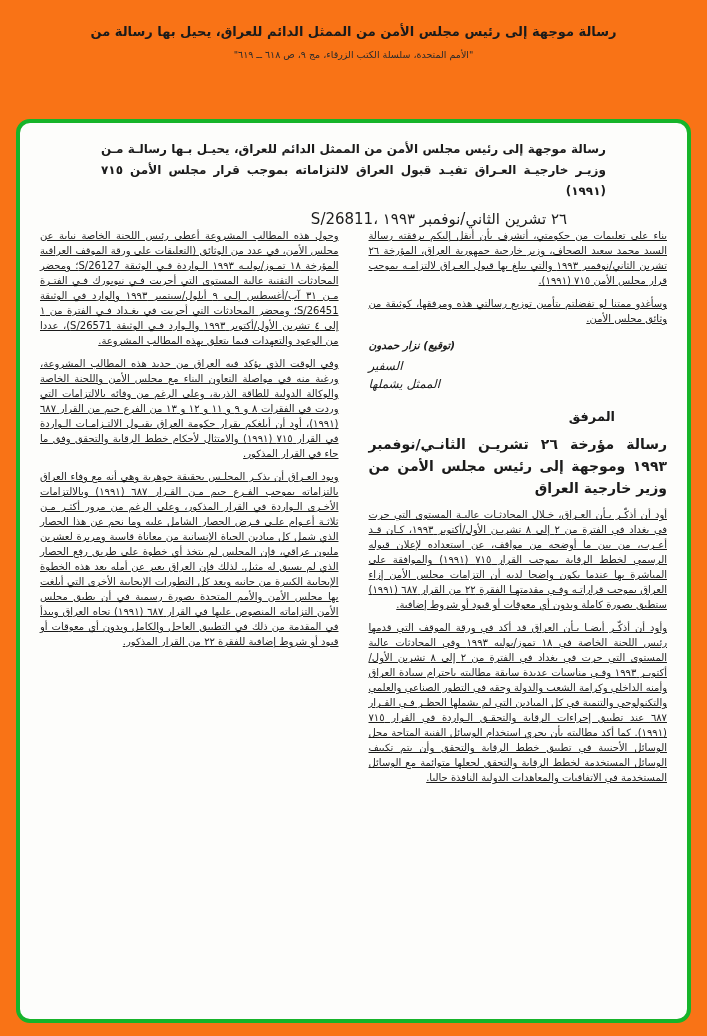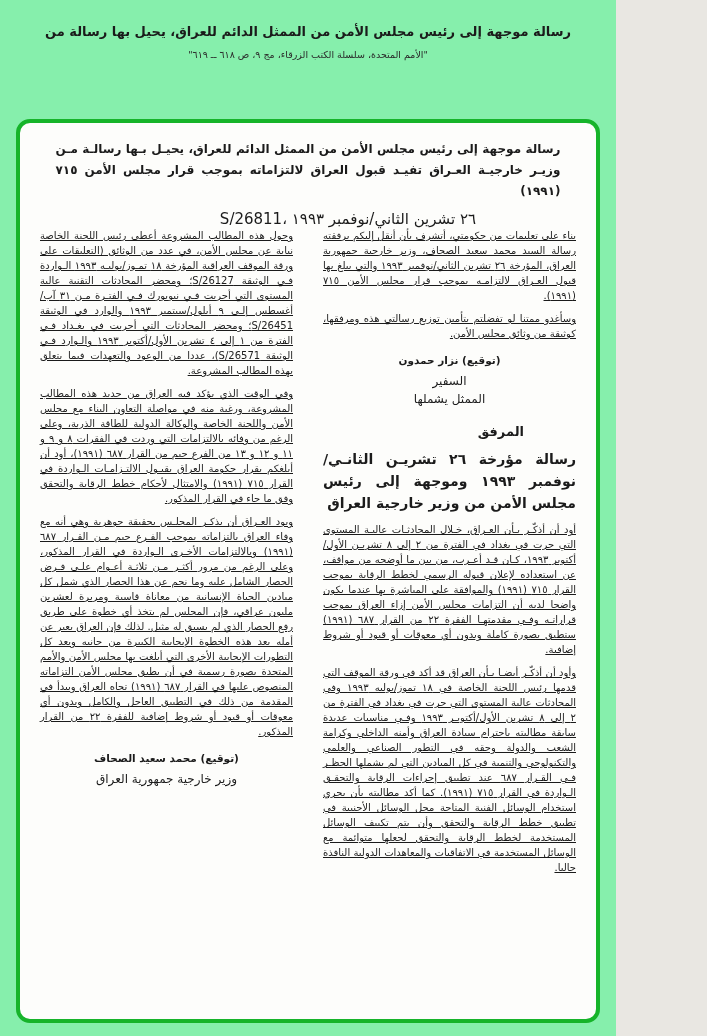--- a/index.html
+++ b/index.html
@@ -1,19 +1,19 @@
 <!DOCTYPE html>
 <html lang="ar"><head>
 <meta charset="utf-8">
 <style>
   html,body{margin:0;padding:0;background:#e9e7e2;}
   .page{
     position:relative;
-    width:616px;height:1036px;
-    background:#86efac;
+    width:707px;height:1036px;
+    background:#f97316;
     font-family:"DejaVu Sans", sans-serif;
     color:#1b1b1b;
     overflow:hidden;
     box-sizing:border-box;
   }
   header{ text-align:center; padding-top:24px; direction:rtl; }
   .h-line1{ font-weight:bold; font-size:13px; }
   .h-line2{ font-weight:bold; font-size:13px; text-decoration:underline; margin-top:9px; }
   .h-src{ font-size:9.5px; margin-top:10px; color:#2a2a2a; }
 
@@ -47,21 +47,21 @@
     gap:30px;
   }
   .col{
     flex:1 1 0;
     direction:rtl;
     text-align:justify;
     font-size:10px;
     line-height:1.5;
   }
   .col p{ margin:0 0 8px;text-decoration:underline; }
-  .sig{ direction:rtl; text-align:center; margin:12px 0 14px; }
+  .sig{ direction:rtl; text-align:left; margin:12px 0 14px;font-style:italic; }
   .sig .name{ font-weight:bold; font-size:10.5px; margin-bottom:3px; }
   .sig .role{ font-size:12px; line-height:1.5; }
   .annex-label{ font-weight:bold; font-size:13px; margin:2px 52px 8px 0; }
   .annex-heading{ font-weight:bold; font-size:14px; line-height:1.55; text-align:justify; margin:0 0 8px; }
 </style>
 </head>
 <body>
 
 <div class="page">
 
@@ -93,21 +93,17 @@
 
         <p>أود أن أذكّـر بـأن العـراق، خـلال المحادثـات عاليـة المستوى التي جرت في بغداد في الفترة من ٢ إلى ٨ تشريـن الأول/أكتوبر ١٩٩٣، كـان قـد أعـرب، من بين ما أوضحه من مواقف، عن استعداده لإعلان قبوله الرسمي لخطط الرقابة بموجب القرار ٧١٥ (١٩٩١) والموافقة على المباشرة بها عندما يكون واضحا لديه أن التزامات مجلس الأمن إزاء العراق بموجب قراراتـه وفـي مقدمتهـا الفقرة ٢٢ من القرار ٦٨٧ (١٩٩١) ستطبق بصورة كاملة وبدون أي معوقات أو قيود أو شروط إضافية.</p>
         <p>وأود أن أذكّـر أيضـا بـأن العراق قد أكد في ورقة الموقف التي قدمها رئيس اللجنة الخاصة في ١٨ تموز/يوليه ١٩٩٣ وفي المحادثات عالية المستوى التي جرت في بغداد في الفترة من ٢ إلى ٨ تشرين الأول/أكتوبـر ١٩٩٣ وفـي مناسبات عديدة سابقة مطالبته باحترام سيادة العراق وأمنه الداخلي وكرامة الشعب والدولة وحقه في التطور الصناعي والعلمي والتكنولوجي والتنمية في كل الميادين التي لم يشملها الحظـر فـي القـرار ٦٨٧ عند تطبيق إجراءات الرقابة والتحقـق الـواردة في القرار ٧١٥ (١٩٩١). كما أكد مطالبته بأن يجري استخدام الوسائل الفنية المتاحة محل الوسائل الأجنبية في تطبيق خطط الرقابة والتحقق وأن يتم تكييف الوسائل المستخدمة لخطط الرقابة والتحقق لجعلها متوائمة مع الوسائل المستخدمة في الاتفاقيات والمعاهدات الدولية النافذة حاليا.</p>
       </section>
 
       <section class="col">
         <p>وحول هذه المطالب المشروعة أعطى رئيس اللجنة الخاصة نيابة عن مجلس الأمن، في عدد من الوثائق (التعليقات على ورقة الموقف العراقية المؤرخة ١٨ تمـوز/يوليـه ١٩٩٣ الـواردة فـي الوثيقة S/26127؛ ومحضر المحادثات التقنية عالية المستوى التي أجريت فـي نيويورك فـي الفتـرة مـن ٣١ آب/أغسطس إلـى ٩ أيلول/سبتمبر ١٩٩٣ والوارد في الوثيقة S/26451؛ ومحضر المحادثات التي أجريت في بغـداد فـي الفترة من ١ إلى ٤ تشرين الأول/أكتوبر ١٩٩٣ والـوارد فـي الوثيقة S/26571)، عددا من الوعود والتعهدات فيما يتعلق بهذه المطالب المشروعة.</p>
         <p>وفي الوقت الذي يؤكد فيه العراق من جديد هذه المطالب المشروعة، ورغبة منه في مواصلة التعاون البناء مع مجلس الأمن واللجنة الخاصة والوكالة الدولية للطاقة الذرية، وعلى الرغم من وفائه بالالتزامات التي وردت في الفقرات ٨ و ٩ و ١١ و ١٢ و ١٣ من الفرع جيم من القرار ٦٨٧ (١٩٩١)، أود أن أبلغكم بقرار حكومة العراق بقبـول الالتـزامـات الـواردة في القرار ٧١٥ (١٩٩١) والامتثال لأحكام خطط الرقابة والتحقق وفق ما جاء في القرار المذكور.</p>
         <p>ويود العـراق أن يذكـر المجلـس بحقيقة جوهرية وهي أنه مع وفاء العراق بالتزاماته بموجب الفـرع جيم مـن القـرار ٦٨٧ (١٩٩١) وبالالتزامات الأخـرى الـواردة في القرار المذكور، وعلى الرغم من مرور أكثـر مـن ثلاثـة أعـوام علـى فـرض الحصار الشامل عليه وما نجم عن هذا الحصار الذي شمل كل ميادين الحياة الإنسانية من معاناة قاسية ومريرة لعشرين مليون عراقي، فإن المجلس لم يتخذ أي خطوة على طريق رفع الحصار الذي لم يسبق له مثيل. لذلك فإن العراق يعبر عن أمله بعد هذه الخطوة الإيجابية الكبيرة من جانبه وبعد كل التطورات الإيجابية الأخرى التي أبلغت بها مجلس الأمن والأمم المتحدة بصورة رسمية في أن يطبق مجلس الأمن التزاماته المنصوص عليها في القرار ٦٨٧ (١٩٩١) تجاه العراق ويبدأ في المقدمة من ذلك في التطبيق العاجل والكامل وبدون أي معوقات أو قيود أو شروط إضافية للفقرة ٢٢ من القرار المذكور.</p>
 
-        <div class="sig">
-          <div class="name">(توقيع) محمد سعيد الصحاف</div>
-          <div class="role">وزير خارجية جمهورية العراق</div>
-        </div>
       </section>
 
     </div>
   </div>
 </div>
 
 </body></html>

